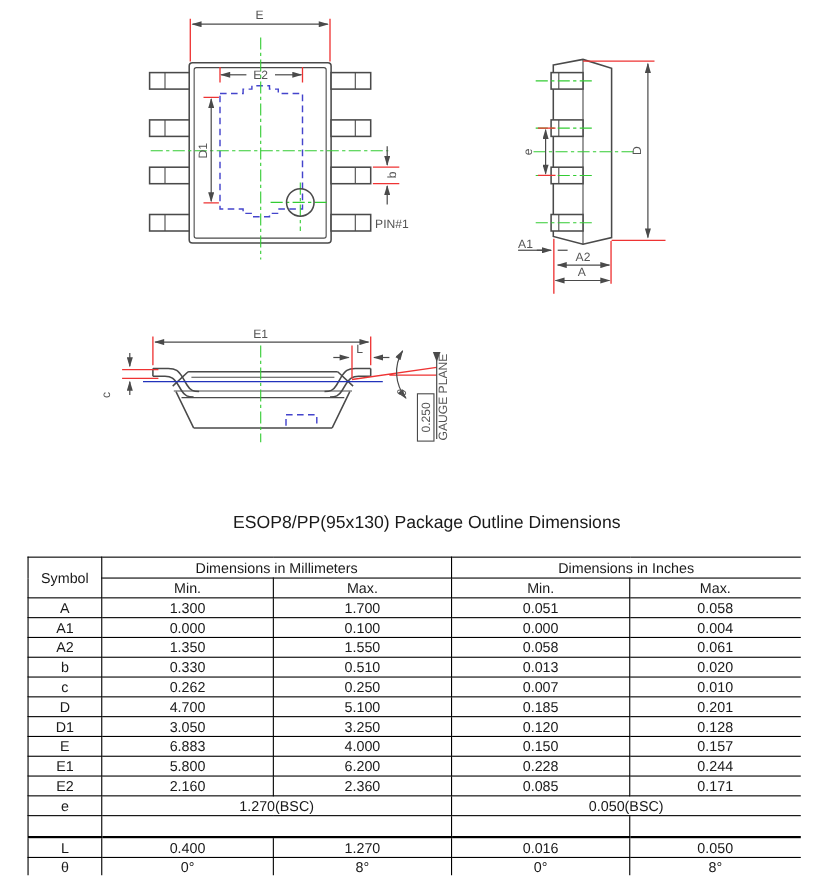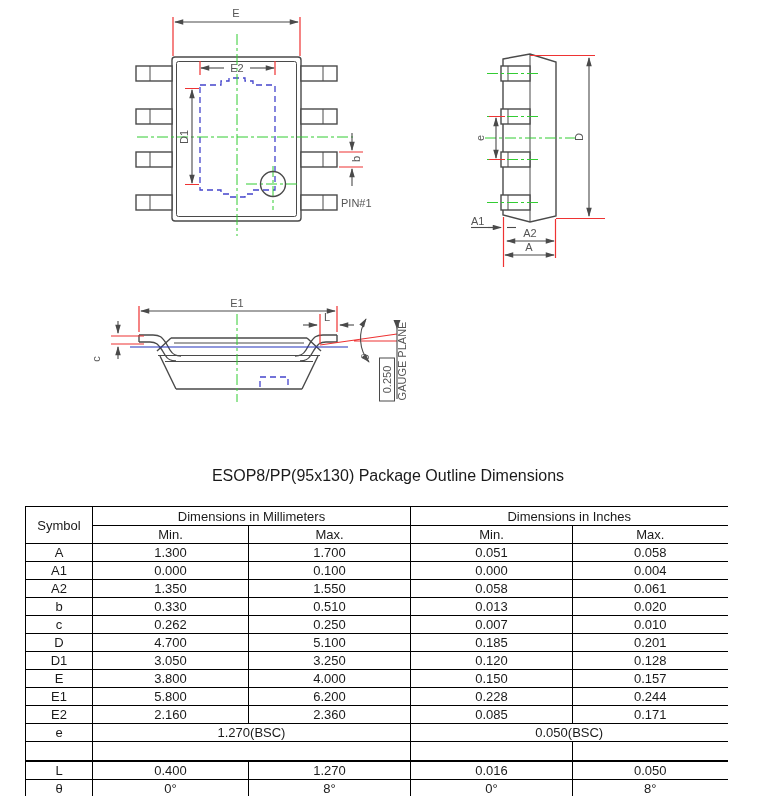--- a/index.html
+++ b/index.html
@@ -279,21 +279,21 @@
   </tr>
   <tr>
     <td>D1</td>
     <td>3.050</td>
     <td>3.250</td>
     <td>0.120</td>
     <td class="no-r">0.128</td>
   </tr>
   <tr>
     <td>E</td>
-    <td>3.800</td>
+    <td>6.883</td>
     <td>4.000</td>
     <td>0.150</td>
     <td class="no-r">0.157</td>
   </tr>
   <tr>
     <td>E1</td>
     <td>5.800</td>
     <td>6.200</td>
     <td>0.228</td>
     <td class="no-r">0.244</td>

